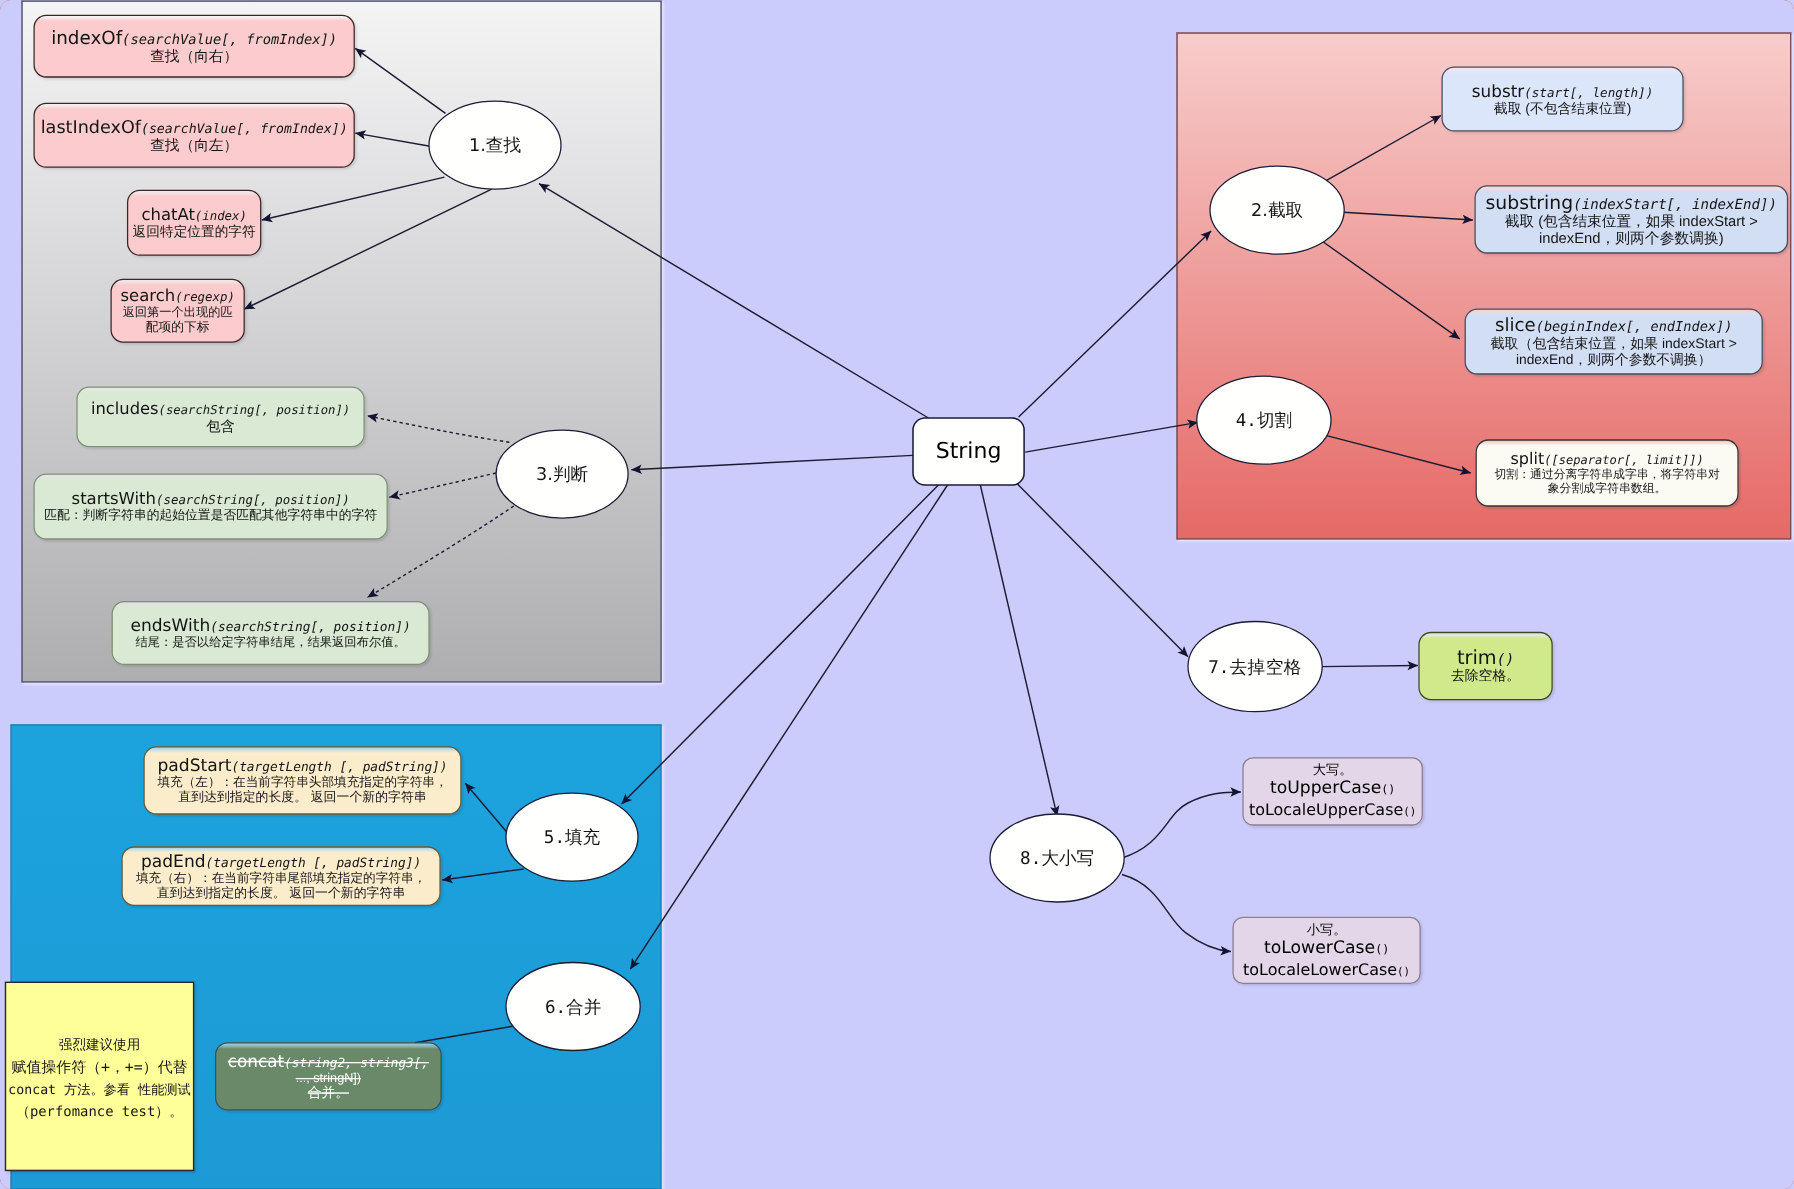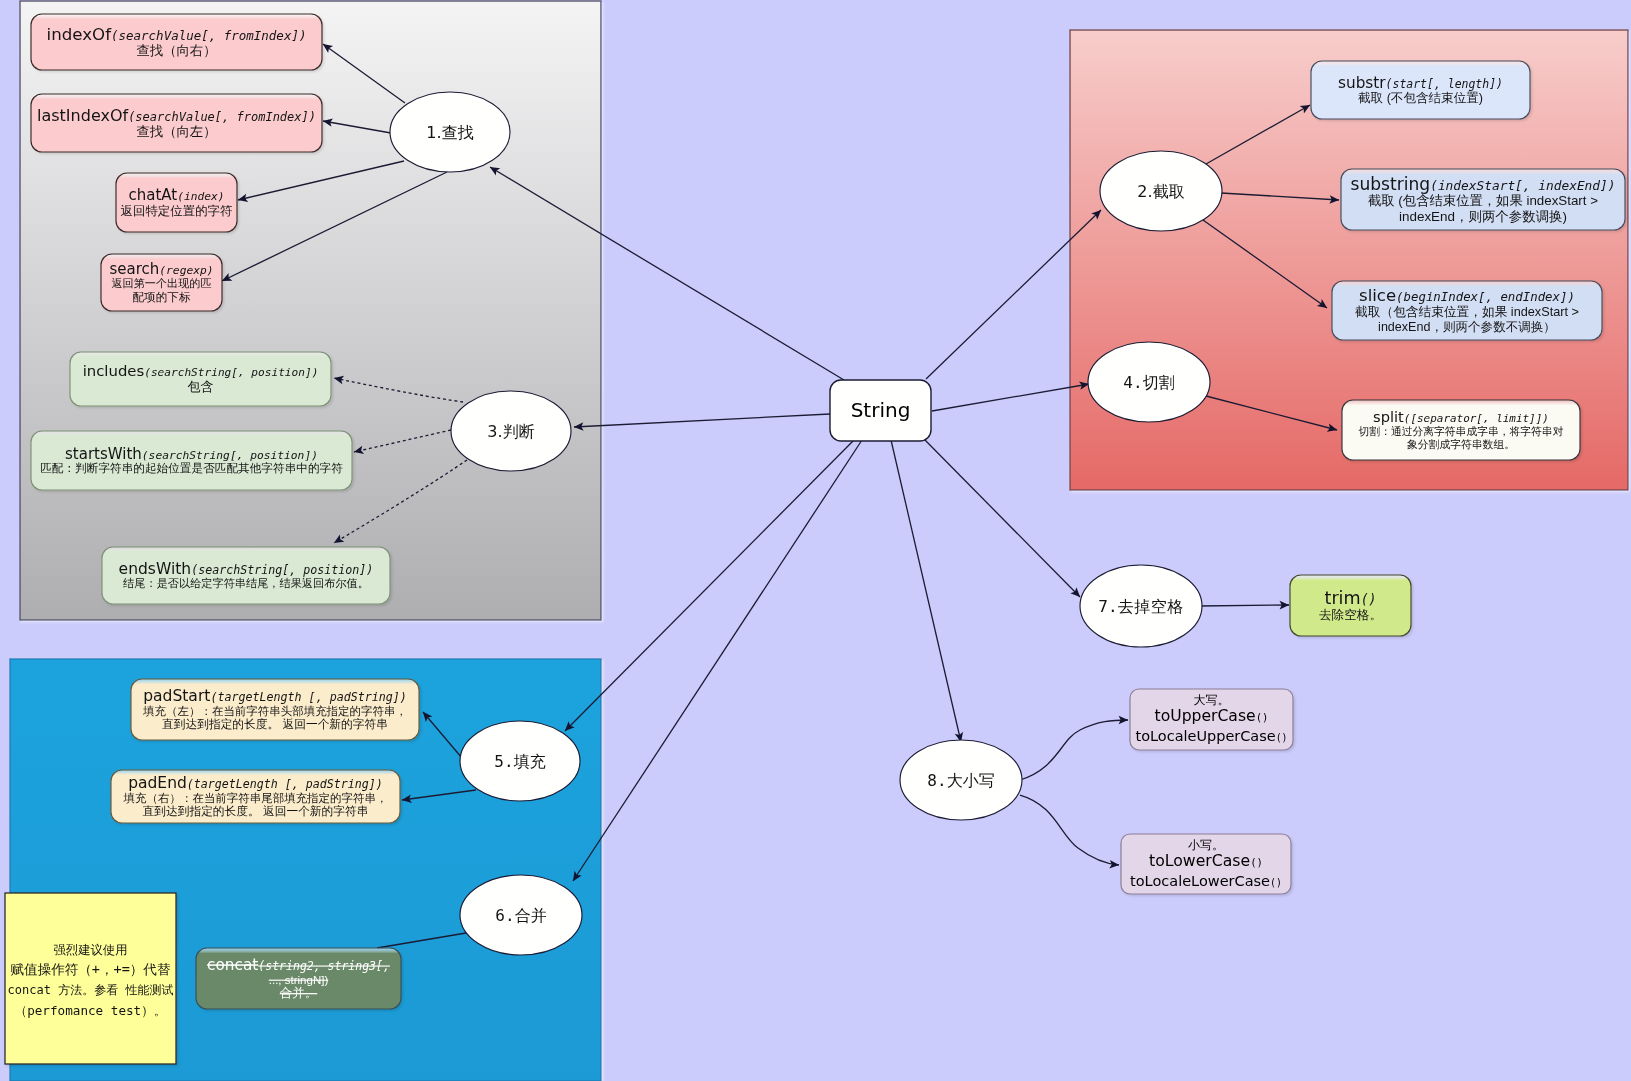--- a/index.html
+++ b/index.html
@@ -1,19 +1,19 @@
 <!DOCTYPE html>
 <html><head>
 <meta charset="utf-8">
 <title>String</title>
 <style>
   html,body{margin:0;padding:0;}
   body{width:1631px;height:1081px;overflow:hidden;background:#ccccfc;
        font-family:"Liberation Sans",sans-serif;}
-  #stage{position:relative;width:1631px;height:1081px;overflow:hidden;background:#c2410c;}
+  #stage{position:relative;width:1631px;height:1081px;overflow:hidden;background:#c2410c;border-radius:10px;}
   svg#diagram{position:absolute;left:0;top:0;width:1631px;height:1081px;display:block;}
   .mname{font-family:"DejaVu Sans",sans-serif;font-weight:400;}
   .msig{font-family:"DejaVu Sans Mono",monospace;font-style:italic;}
   .mdesc{font-family:"Liberation Sans",sans-serif;}
   .glabel{font-family:"DejaVu Sans",sans-serif;fill:#141414;}
   .gnum{font-family:"DejaVu Sans Mono",monospace;fill:#141414;}
   .notetxt{font-family:"DejaVu Sans Mono",monospace;fill:#141414;}
   .conn{fill:none;stroke:#1b1b34;stroke-width:1.3;}
 </style>
 </head>

